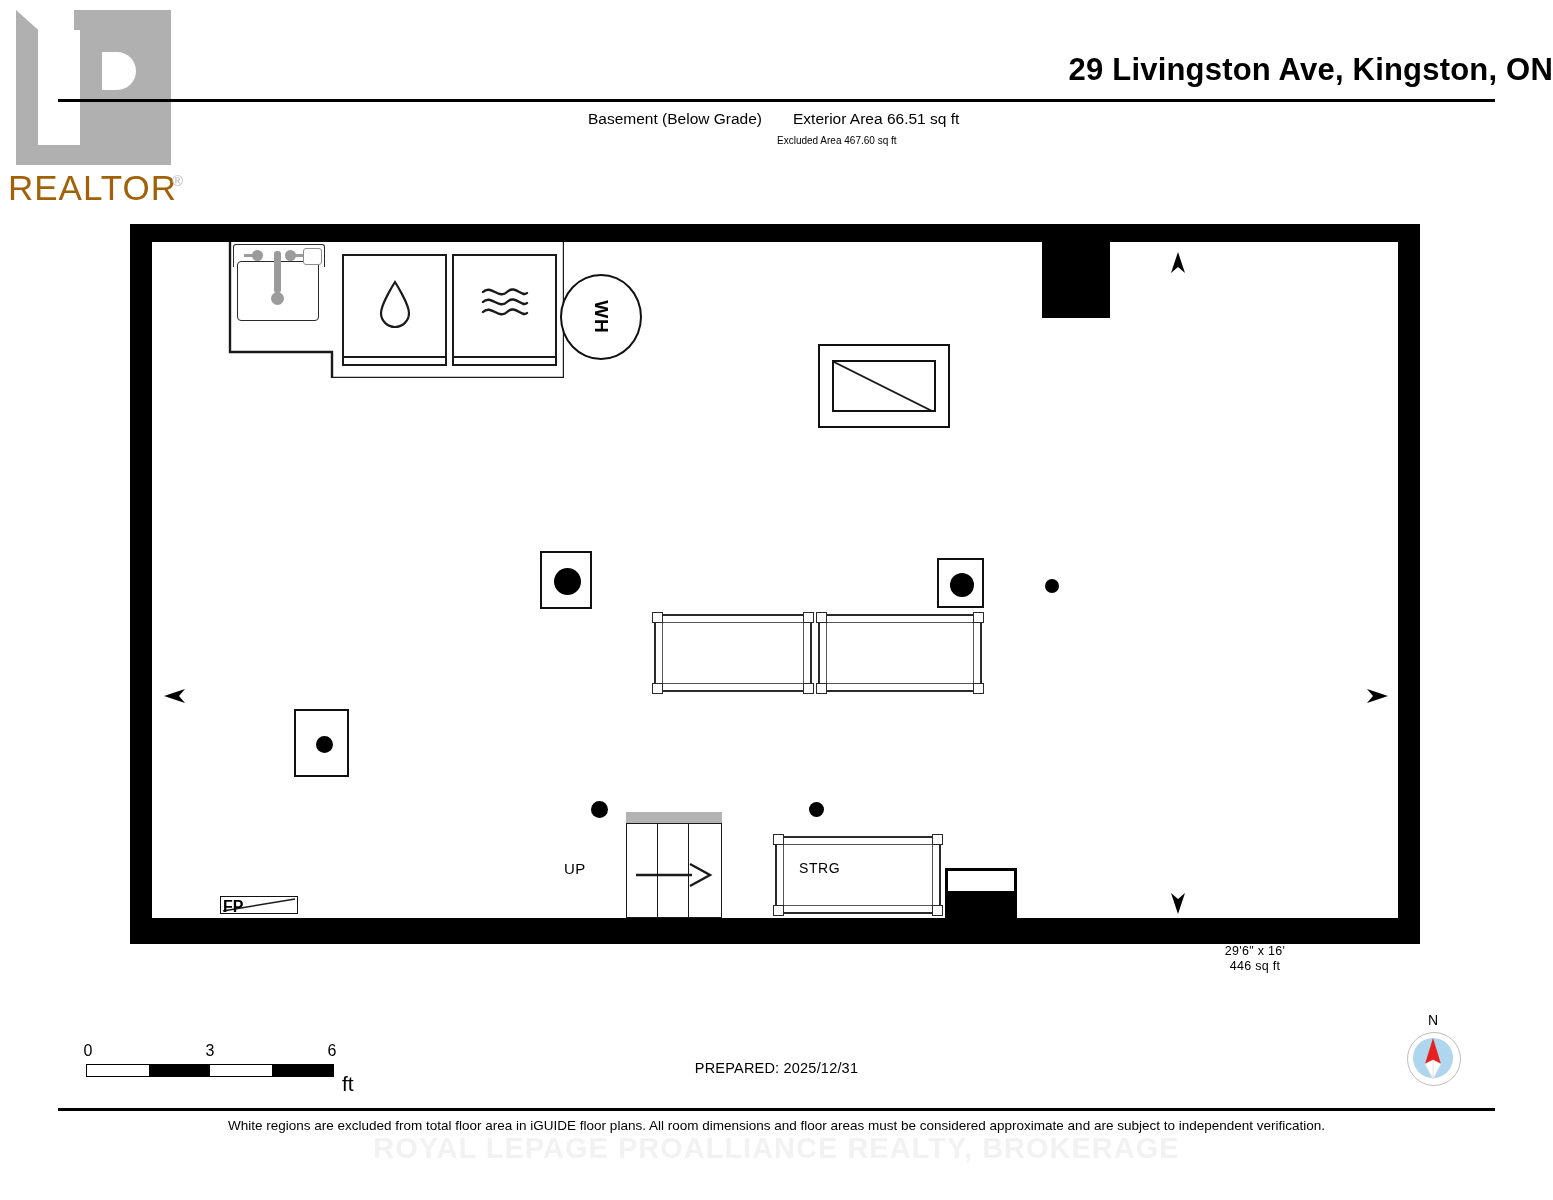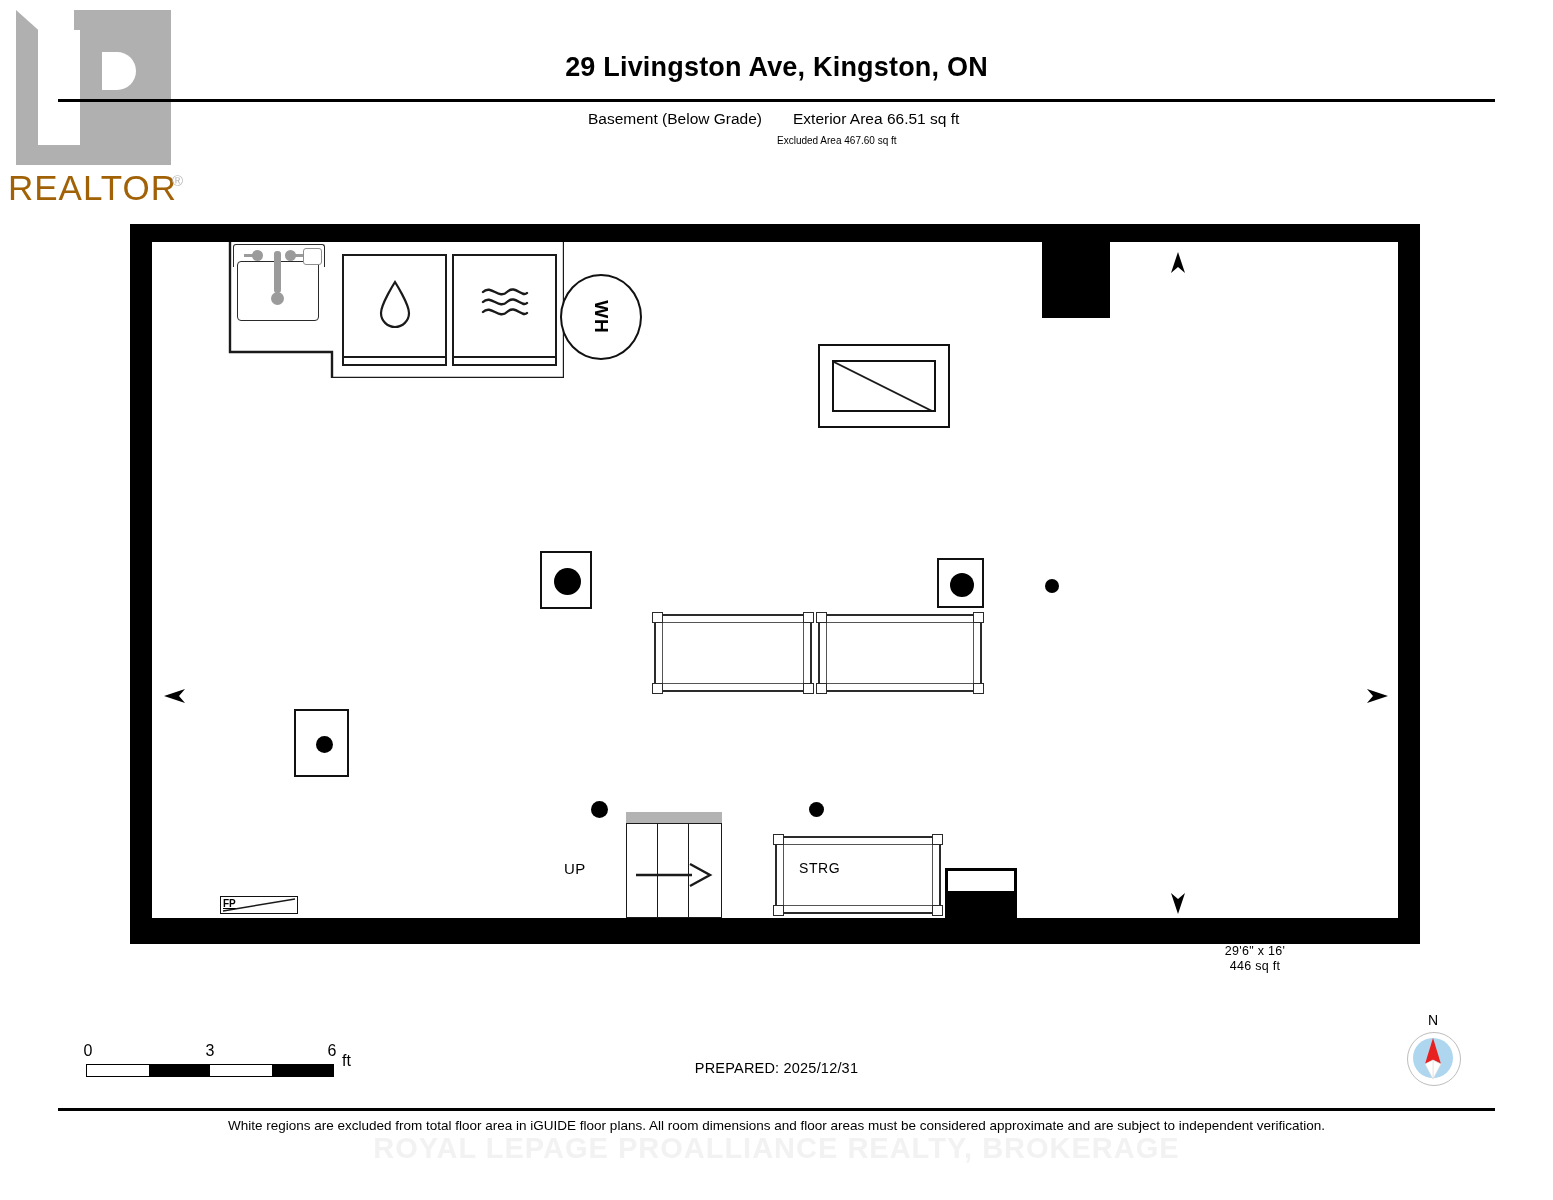--- a/index.html
+++ b/index.html
@@ -47,22 +47,22 @@
   #r-reg {
     position: absolute;
     left: 164px; top: 164px;
     font-size: 15px;
     color: #b8b8b8;
   }
 
   
   #page-title {
     left: 0; top: 52px; width: 1553px;
-    text-align: center;
-    font-size: 27px;
+    text-align: right;
+    font-size: 31px;
     font-weight: bold;
     letter-spacing: 0.2px;
   }
   #title-rule {
     left: 58px; top: 99px; width: 1437px; height: 0;
     border-top: 3px solid #000;
   }
   #floor-meta { left: 588px; top: 110px; width: 760px; }
   #floor-name {
     position: absolute; left: 0; top: 0;
@@ -277,21 +277,21 @@
 
   
   #fireplace { left: 90px; top: 672px; width: 78px; height: 18px; }
   #fp-body {
     position: absolute; inset: 0;
     border: 1.8px solid #111; background: #ffffff; box-sizing: border-box;
     overflow: hidden;
   }
   #fp-label {
     position: absolute; left: 2px; top: 1px;
-    font-size: 10px; font-weight: 600; text-decoration: underline;
+    font-size: 16px; font-weight: 600; text-decoration: underline;
   }
 
   
   .dim-arrow { position: absolute; }
 
   
   #storage-label {
     left: 1170px; top: 928px;
     text-align: center; width: 170px;
     font-size: 12.5px; line-height: 15.5px;
@@ -309,22 +309,22 @@
   }
   #scale-track {
     position: relative; top: 0;
     width: 248px; height: 13px;
     border: 1.5px solid #000;
     display: flex; box-sizing: border-box;
   }
   .scale-seg { flex: 1 1 0; }
   .scale-seg.dark { background: #000; }
   #scale-unit {
-    position: absolute; left: 256px; top: 10px;
-    font-size: 16px;
+    position: absolute; left: 256px; top: 30px;
+    font-size: 21px;
   }
 
   
   #prepared {
     left: 0; top: 1060px; width: 1553px;
     text-align: center; font-size: 14.5px; letter-spacing: 0.2px;
   }
 
   
   #compass { left: 1402px; top: 1012px; width: 62px; height: 82px; }

